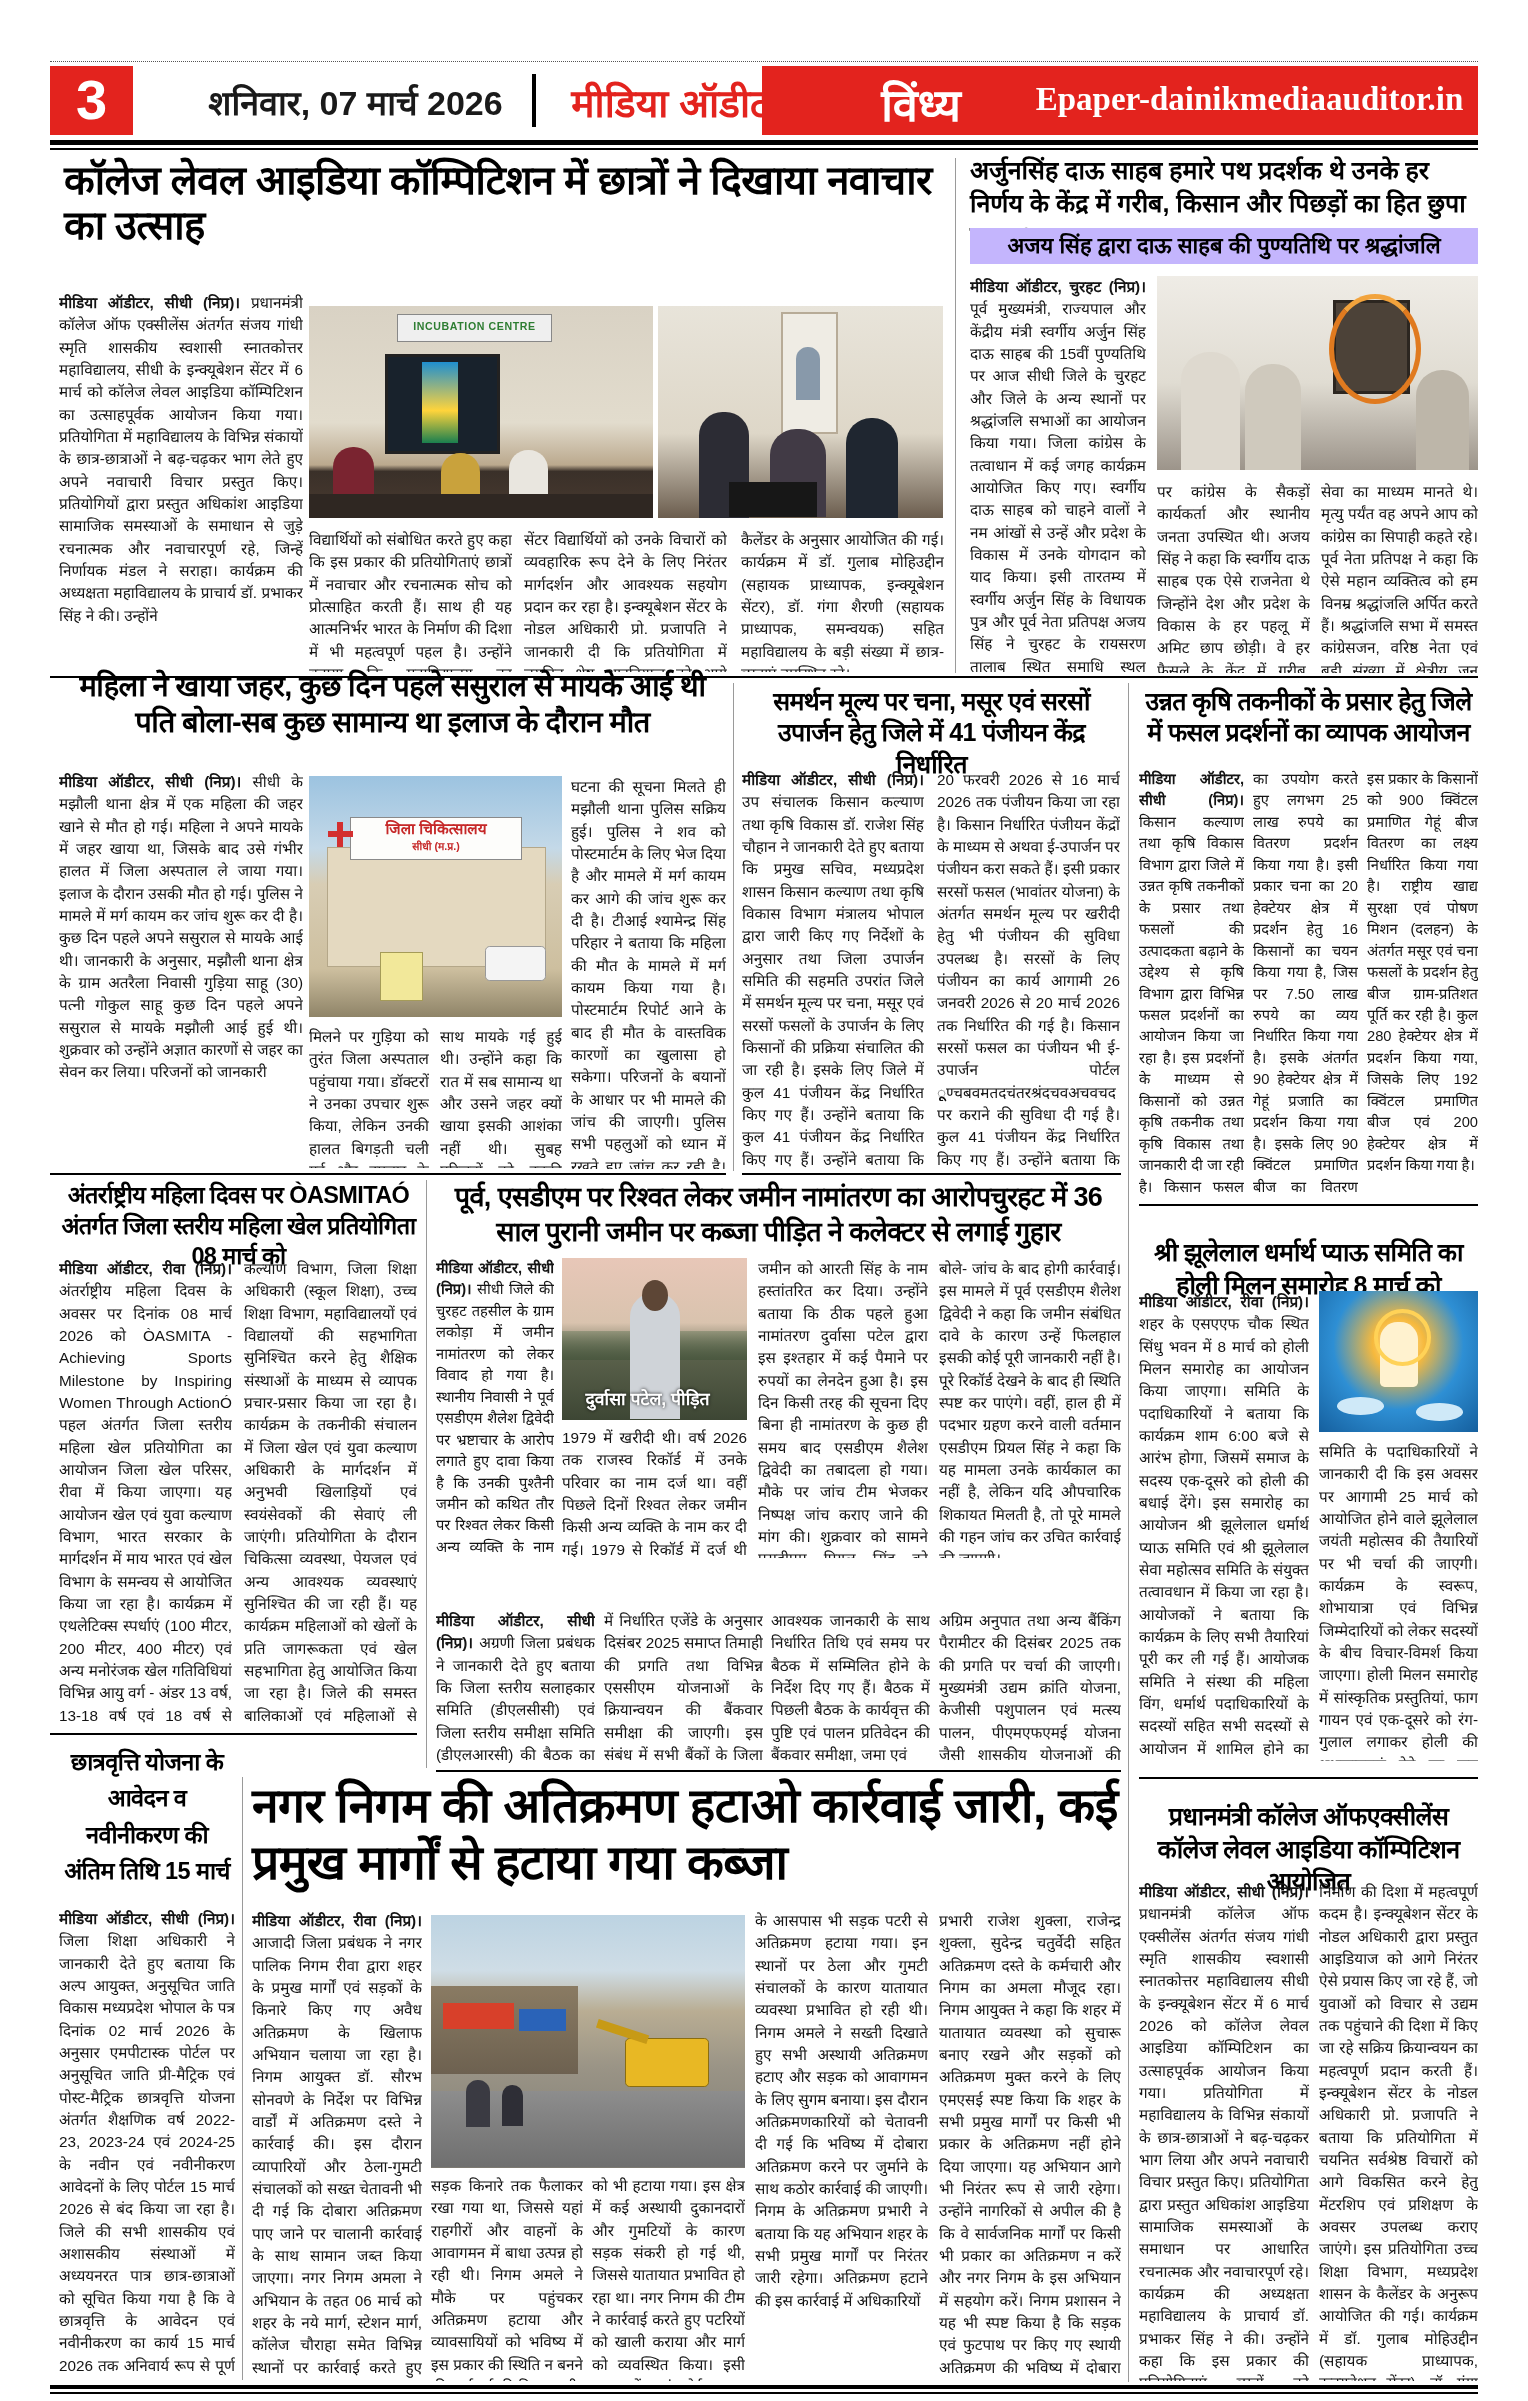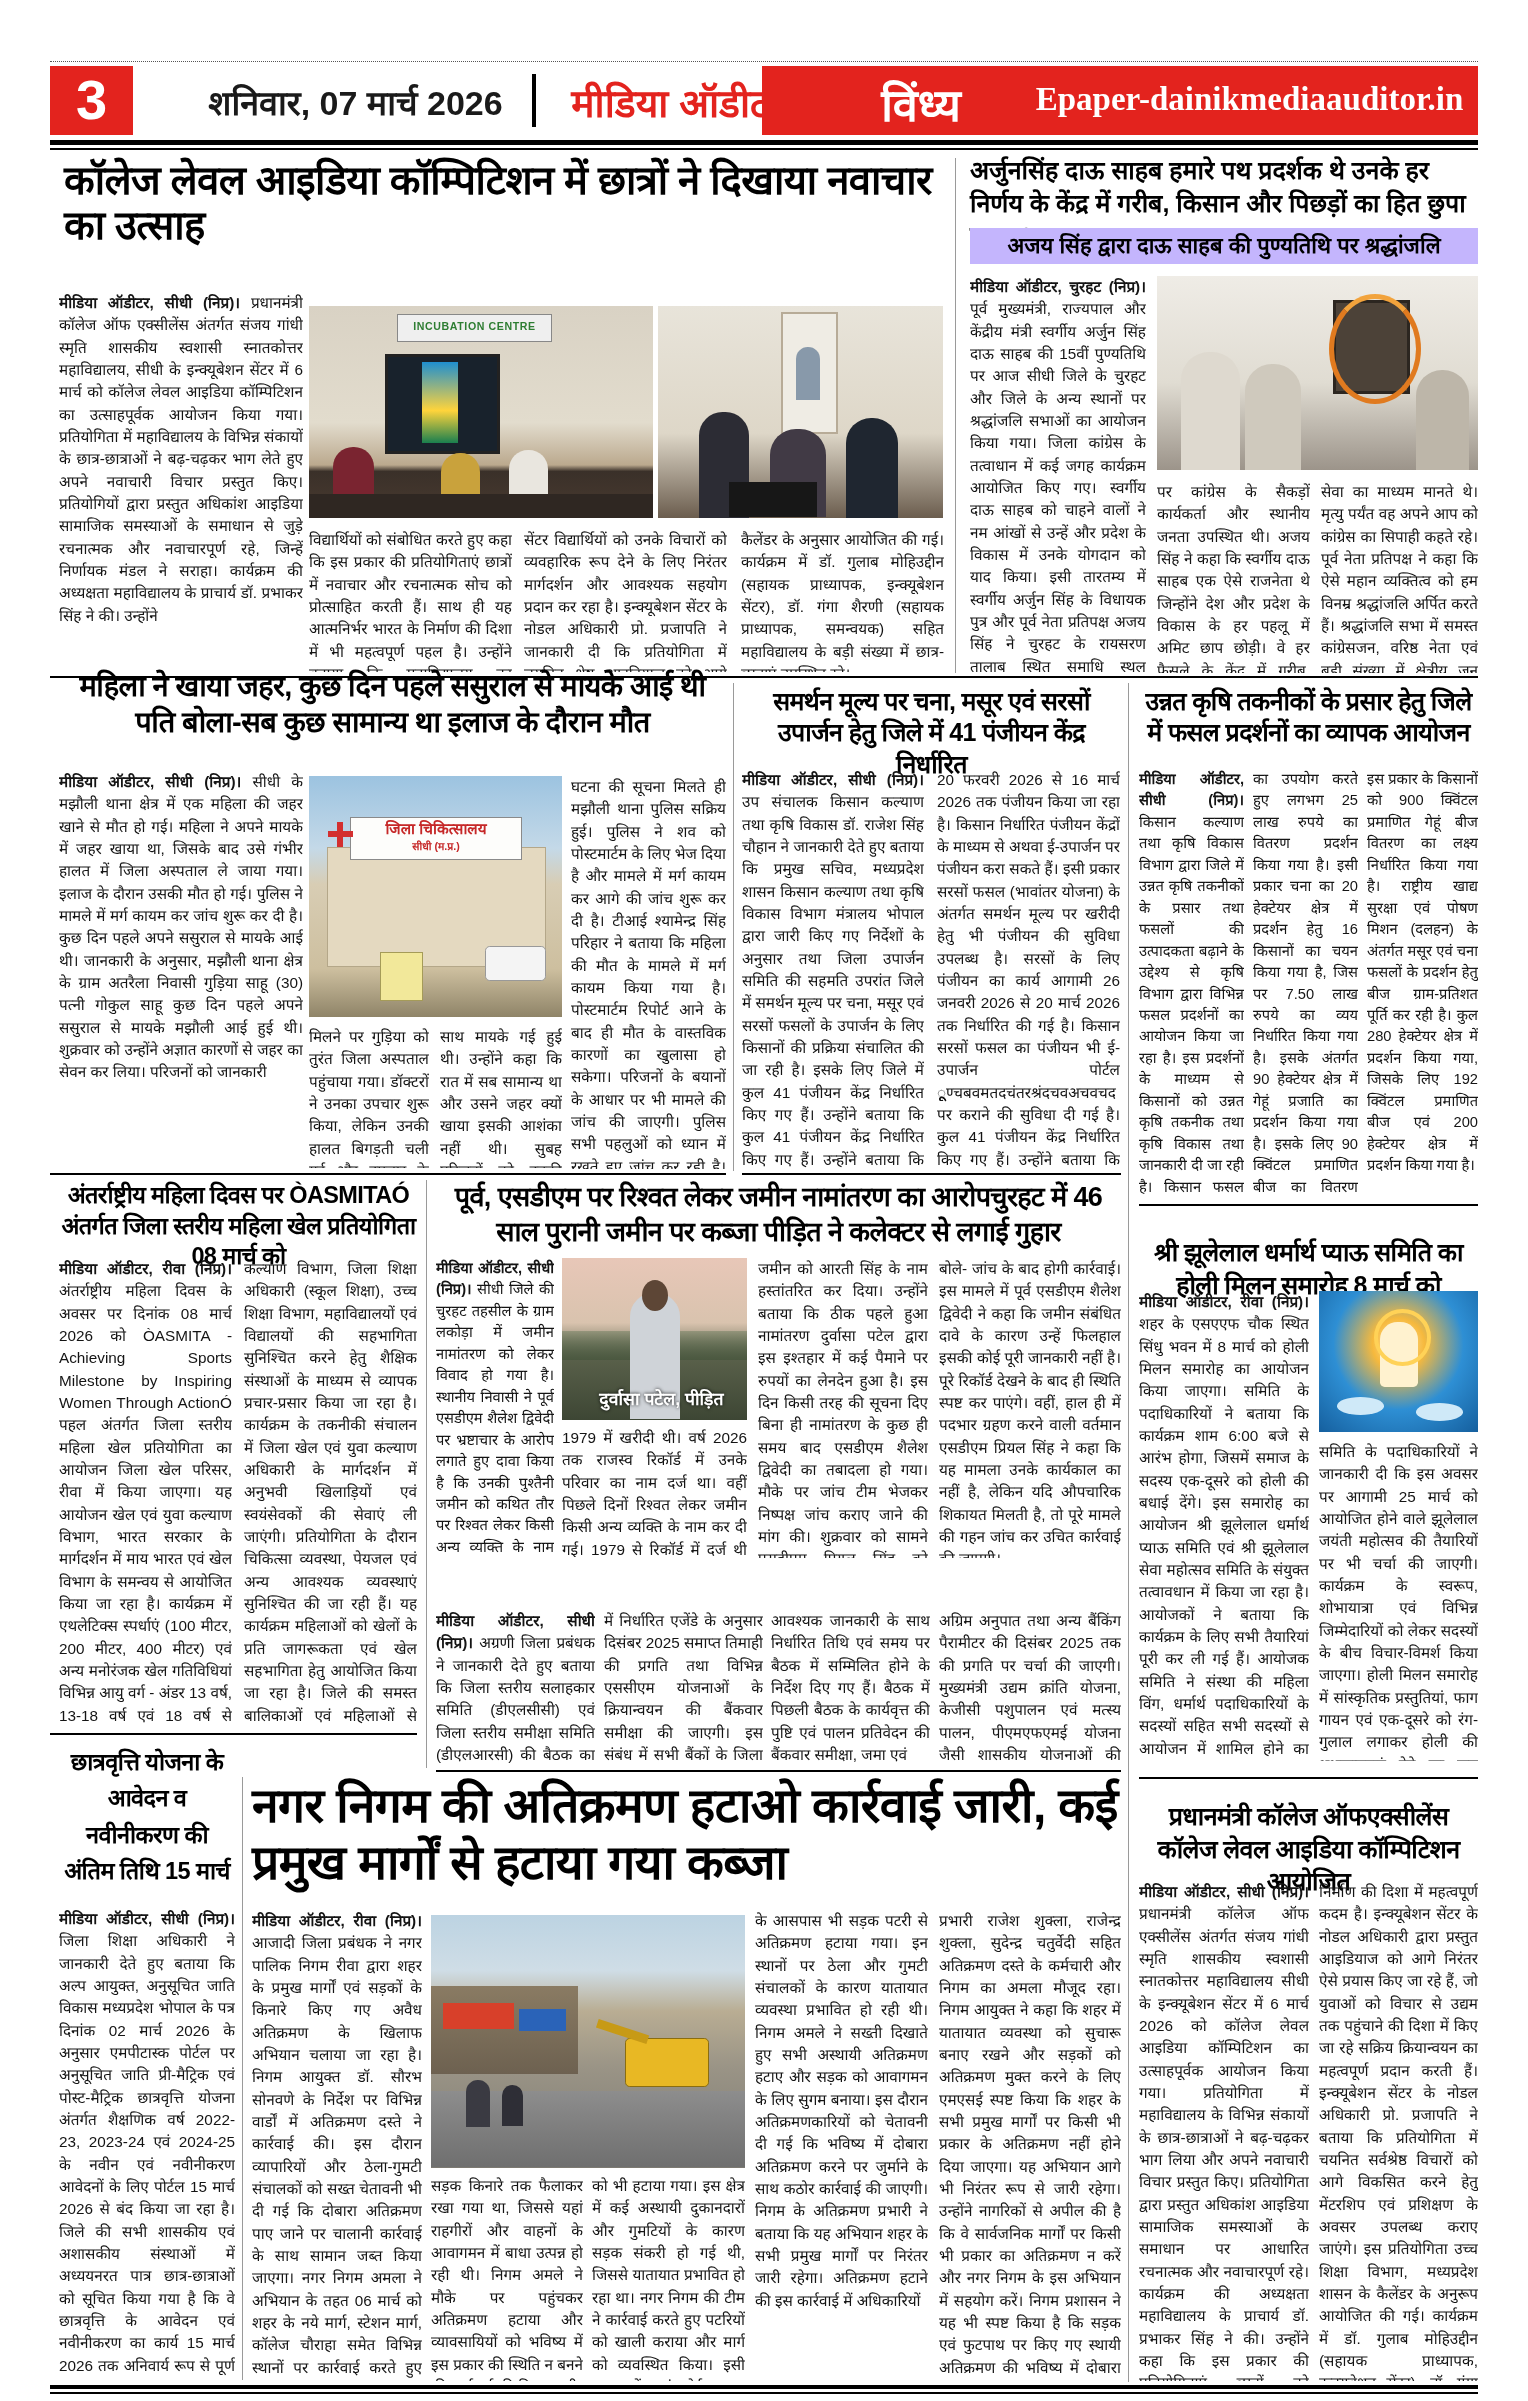--- a/index.html
+++ b/index.html
@@ -142,32 +142,32 @@
 
   <div class="abs h ctr" style="left:59px;top:1180px;width:359px;font-size:23.5px;line-height:1.3;">अंतर्राष्ट्रीय महिला दिवस पर ÒASMITAÓ अंतर्गत जिला स्तरीय महिला खेल प्रतियोगिता 08 मार्च को</div>
   <div class="abs bd" style="left:59px;top:1258px;width:173px;height:467px;">
     <span class="dl">मीडिया ऑडीटर, रीवा (निप्र)।</span>
     <span>अंतर्राष्ट्रीय महिला दिवस के अवसर पर दिनांक 08 मार्च 2026 को ÒASMITA - Achieving Sports Milestone by Inspiring Women Through ActionÓ पहल अंतर्गत जिला स्तरीय महिला खेल प्रतियोगिता का आयोजन जिला खेल परिसर, रीवा में किया जाएगा। यह आयोजन खेल एवं युवा कल्याण विभाग, भारत सरकार के मार्गदर्शन में माय भारत एवं खेल विभाग के समन्वय से आयोजित किया जा रहा है। कार्यक्रम में एथलेटिक्स स्पर्धाएं (100 मीटर, 200 मीटर, 400 मीटर) एवं अन्य मनोरंजक खेल गतिविधियां विभिन्न आयु वर्ग - अंडर 13 वर्ष, 13-18 वर्ष एवं 18 वर्ष से अधिक - की खिलाड़ियों हेतु आयोजित होंगी। जिले से लगभग 1000 प्रतिभागियों की सहभागिता अपेक्षित है। इस आयोजन के सफल संचालन हेतु जिला प्रशासन, खेल एवं युवक</span>
   </div>
   <div class="abs bd" style="left:244px;top:1258px;width:173px;height:467px;">कल्याण विभाग, जिला शिक्षा अधिकारी (स्कूल शिक्षा), उच्च शिक्षा विभाग, महाविद्यालयों एवं विद्यालयों की सहभागिता सुनिश्चित करने हेतु शैक्षिक संस्थाओं के माध्यम से व्यापक प्रचार-प्रसार किया जा रहा है। कार्यक्रम के तकनीकी संचालन में जिला खेल एवं युवा कल्याण अधिकारी के मार्गदर्शन में अनुभवी खिलाड़ियों एवं स्वयंसेवकों की सेवाएं ली जाएंगी। प्रतियोगिता के दौरान चिकित्सा व्यवस्था, पेयजल एवं अन्य आवश्यक व्यवस्थाएं सुनिश्चित की जा रही हैं। यह कार्यक्रम महिलाओं को खेलों के प्रति जागरूकता एवं खेल सहभागिता हेतु आयोजित किया जा रहा है। जिले की समस्त बालिकाओं एवं महिलाओं से अधिक से अधिक संख्या में सहभागिता सुनिश्चित करने का आग्रह किया है।</div>
 
   <div class="vr" style="left:426px;top:1180px;height:588px;"></div>
 
-  <div class="abs h ctr" style="left:436px;top:1180px;width:685px;font-size:27px;line-height:1.3;">पूर्व, एसडीएम पर रिश्वत लेकर जमीन नामांतरण का आरोपचुरहट में 46 साल पुरानी जमीन पर कब्जा  पीड़ित ने कलेक्टर से लगाई गुहार</div>
+  <div class="abs h ctr" style="left:436px;top:1180px;width:685px;font-size:27px;line-height:1.3;">पूर्व, एसडीएम पर रिश्वत लेकर जमीन नामांतरण का आरोपचुरहट में 36 साल पुरानी जमीन पर कब्जा  पीड़ित ने कलेक्टर से लगाई गुहार</div>
 
   <div class="abs bd" style="left:436px;top:1258px;width:118px;height:300px;font-size:14.7px;">
     <span class="dl">मीडिया ऑडीटर, सीधी (निप्र)।</span>
     <span>सीधी जिले की चुरहट तहसील के ग्राम लकोड़ा में जमीन नामांतरण को लेकर विवाद हो गया है। स्थानीय निवासी ने पूर्व एसडीएम शैलेश द्विवेदी पर भ्रष्टाचार के आरोप लगाते हुए दावा किया है कि उनकी पुश्तैनी जमीन को कथित तौर पर रिश्वत लेकर किसी अन्य व्यक्ति के नाम कर दी गई। यह कार्रवाई बगैर</span>
   </div>
 
   <div class="ph" style="left:562px;top:1258px;width:185px;height:162px;background:linear-gradient(180deg,#e8c7b8 0%,#d9c3ae 40%,#59604a 62%,#3d4634 100%);">
     <div class="abs" style="left:0;top:73px;width:185px;height:29px;background:linear-gradient(180deg,#71806288,#4b5840);"></div>
     <div class="abs" style="left:68px;top:35px;width:50px;height:126px;background:#cfd3d8;border-radius:23.5px 23.5px 0 0;"></div>
     <div class="abs" style="left:80px;top:22px;width:26px;height:31px;background:#5d4636;border-radius:50%;"></div>
-    <div class="cap" style="left:23.5px;top:128px;width:138px;font-size:17.6px;text-align:right;">दुर्वासा पटेल, पीड़ित</div>
+    <div class="cap" style="left:23.5px;top:128px;width:138px;font-size:17.6px;text-align:left;">दुर्वासा पटेल, पीड़ित</div>
   </div>
   <div class="abs bd" style="left:562px;top:1427px;width:185px;height:130px;">1979 में खरीदी थी। वर्ष 2026 तक राजस्व रिकॉर्ड में उनके परिवार का नाम दर्ज था। वहीं पिछले दिनों रिश्वत लेकर जमीन किसी अन्य व्यक्ति के नाम कर दी गई। 1979 से रिकॉर्ड में दर्ज थी जमीन पीड़ित दुर्वासा पटेल के अनुसार, खसरा नंबर 121 की यह जमीन उनके पिता ने बिना किसी सूचना या वैध प्रक्रिया के इस</div>
 
   <div class="abs bd" style="left:758px;top:1258px;width:170px;height:300px;">जमीन को आरती सिंह के नाम हस्तांतरित कर दिया। उन्होंने बताया कि ठीक पहले हुआ नामांतरण दुर्वासा पटेल द्वारा इस इश्तहार में कई पैमाने पर रुपयों का लेनदेन हुआ है। इस दिन किसी तरह की सूचना दिए बिना ही नामांतरण के कुछ ही समय बाद एसडीएम शैलेश द्विवेदी का तबादला हो गया। मौके पर जांच टीम भेजकर निष्पक्ष जांच कराए जाने की मांग की। शुक्रवार को सामने एसडीएम प्रियल सिंह को आवेदन सौंपकर जमीन के रिकॉर्ड की मूल प्रति मांगी है। अधिकारी</div>
   <div class="abs bd" style="left:939px;top:1258px;width:182px;height:300px;">बोले- जांच के बाद होगी कार्रवाई। इस मामले में पूर्व एसडीएम शैलेश द्विवेदी ने कहा कि जमीन संबंधित दावे के कारण उन्हें फिलहाल इसकी कोई पूरी जानकारी नहीं है। पूरे रिकॉर्ड देखने के बाद ही स्थिति स्पष्ट कर पाएंगे। वहीं, हाल ही में पदभार ग्रहण करने वाली वर्तमान एसडीएम प्रियल सिंह ने कहा कि यह मामला उनके कार्यकाल का नहीं है, लेकिन यदि औपचारिक शिकायत मिलती है, तो पूरे मामले की गहन जांच कर उचित कार्रवाई की जाएगी।</div>
 
   <div class="abs bd" style="left:436px;top:1610px;width:159px;height:154px;">
     <span class="dl">मीडिया ऑडीटर, सीधी (निप्र)।</span>
     <span>अग्रणी जिला प्रबंधक ने जानकारी देते हुए बताया कि जिला स्तरीय सलाहकार समिति (डीएलसीसी) एवं जिला स्तरीय समीक्षा समिति (डीएलआरसी) की बैठक का आयोजन 10 मार्च 2026 को सायं 4 बजे कलेक्ट्रेट सभागार में किया जाएगा। बैठक</span>
   </div>

